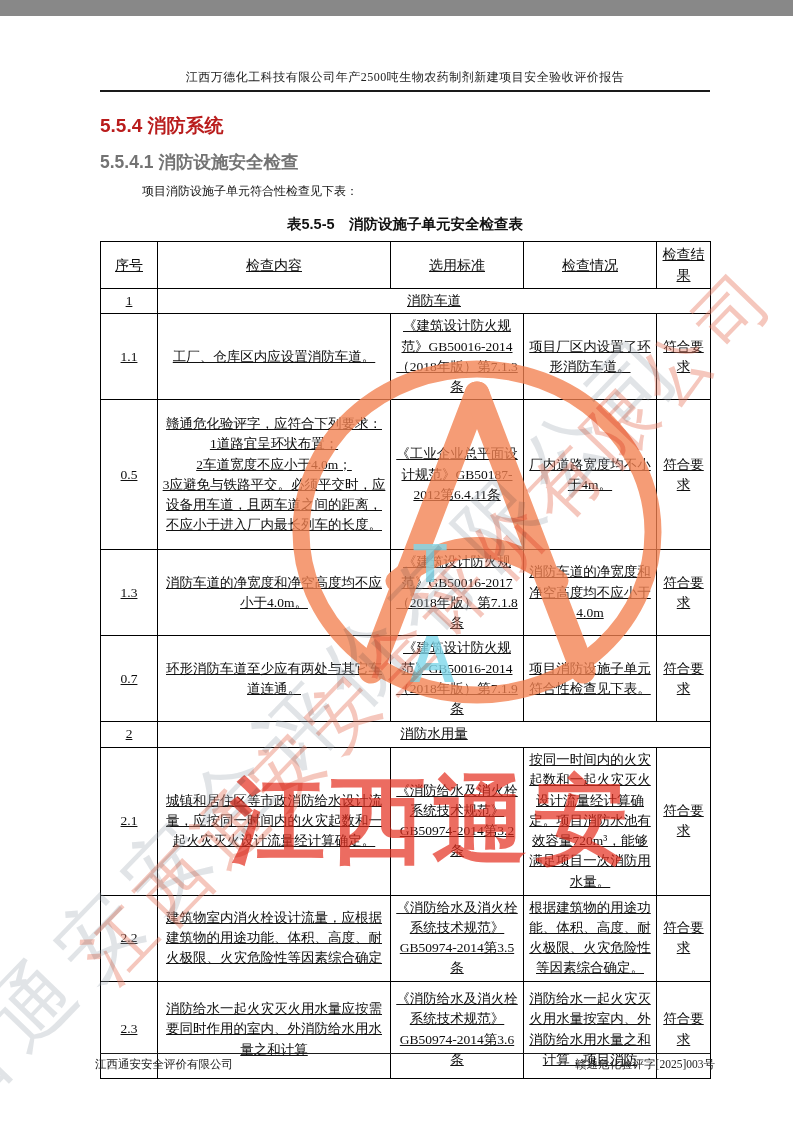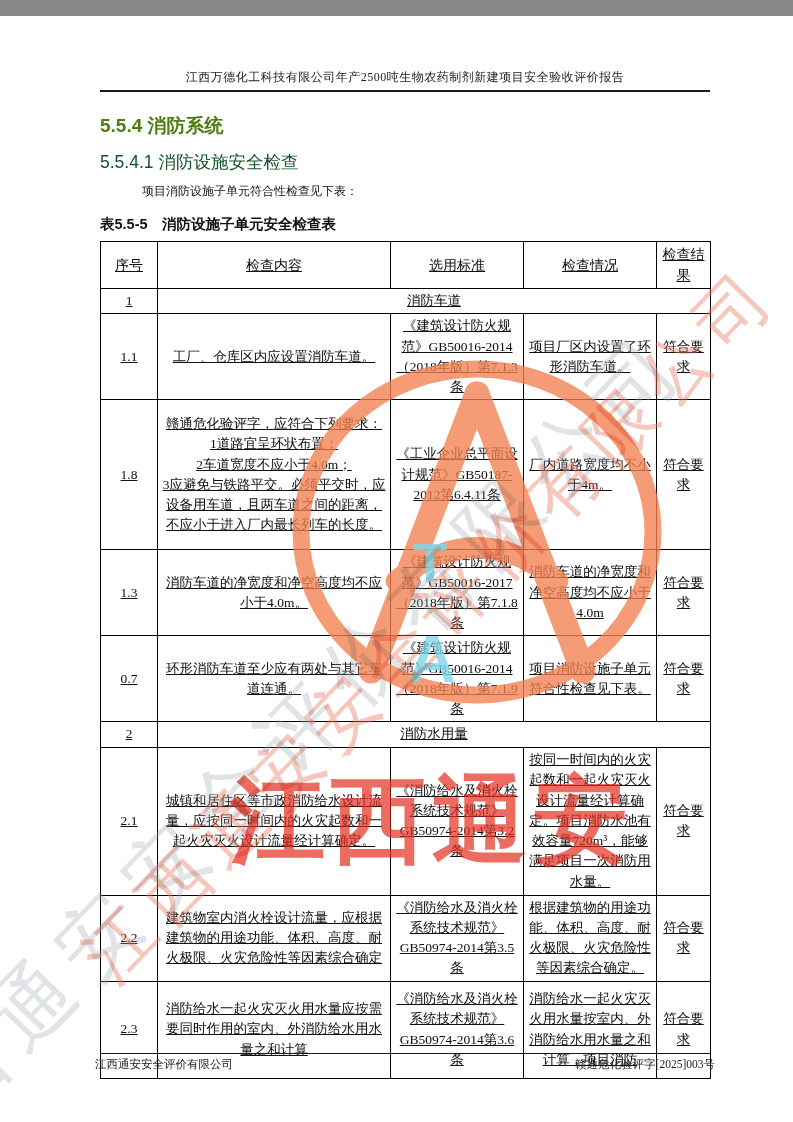--- a/index.html
+++ b/index.html
@@ -18,33 +18,34 @@
     text-align:center;font-size:12px;color:#222;letter-spacing:0.5px;
   }
   .doc-header-rule{
     position:absolute;top:74px;left:100px;width:610px;
     border-top:2px solid #1a1a1a;
   }
   
   .h-section{
     position:absolute;top:97px;left:100px;width:610px;
     font-family:"Liberation Sans","DejaVu Sans",sans-serif;
-    font-weight:bold;font-size:19px;color:#4d7c0f;
+    font-weight:bold;font-size:19px;color:#b91c1c;
   }
   .h-subsection{
     position:absolute;top:134px;left:100px;width:610px;
     font-family:"Liberation Sans","DejaVu Sans",sans-serif;
-    font-weight:normal;font-size:17.5px;color:#14532d;
+    font-weight:bold;font-size:17.5px;color:#737373;
   }
   .intro{
     position:absolute;top:167px;left:100px;width:610px;
     font-size:12px;text-indent:42px;color:#151515;
   }
   .table-title{
     position:absolute;top:199px;left:100px;width:610px;
+    text-align:center;
     font-family:"Liberation Sans","DejaVu Sans",sans-serif;
     font-weight:bold;font-size:14.5px;color:#111;
   }
   
   .check-table{
     position:absolute;top:225px;left:100px;
     width:610px;table-layout:fixed;
     border-collapse:collapse;
     font-size:13.5px;line-height:1.5;text-decoration:underline;
   }
@@ -131,21 +132,21 @@
           <td class="cell-section" colspan="4">消防车道</td>
         </tr>
         <tr style="height: 78px;">
           <td class="cell-no">1.1</td>
           <td class="cell-content">工厂、仓库区内应设置消防车道。</td>
           <td class="cell-standard">《建筑设计防火规范》GB50016-2014（2018年版）第7.1.3条</td>
           <td class="cell-situation">项目厂区内设置了环形消防车道。</td>
           <td class="cell-result">符合要求</td>
         </tr>
         <tr style="height: 150px;">
-          <td class="cell-no">1.8</td>
+          <td class="cell-no">0.5</td>
           <td class="cell-content">赣通危化验评字，应符合下列要求：
 1道路宜呈环状布置；
 2车道宽度不应小于4.0m；
 3应避免与铁路平交。必须平交时，应设备用车道，且两车道之间的距离，不应小于进入厂内最长列车的长度。</td>
           <td class="cell-standard">《工业企业总平面设计规范》GB50187-2012第6.4.11条</td>
           <td class="cell-situation">厂内道路宽度均不小于4m。</td>
           <td class="cell-result">符合要求</td>
         </tr>
         <tr style="height: 82px;">
           <td class="cell-no">1.3</td>

